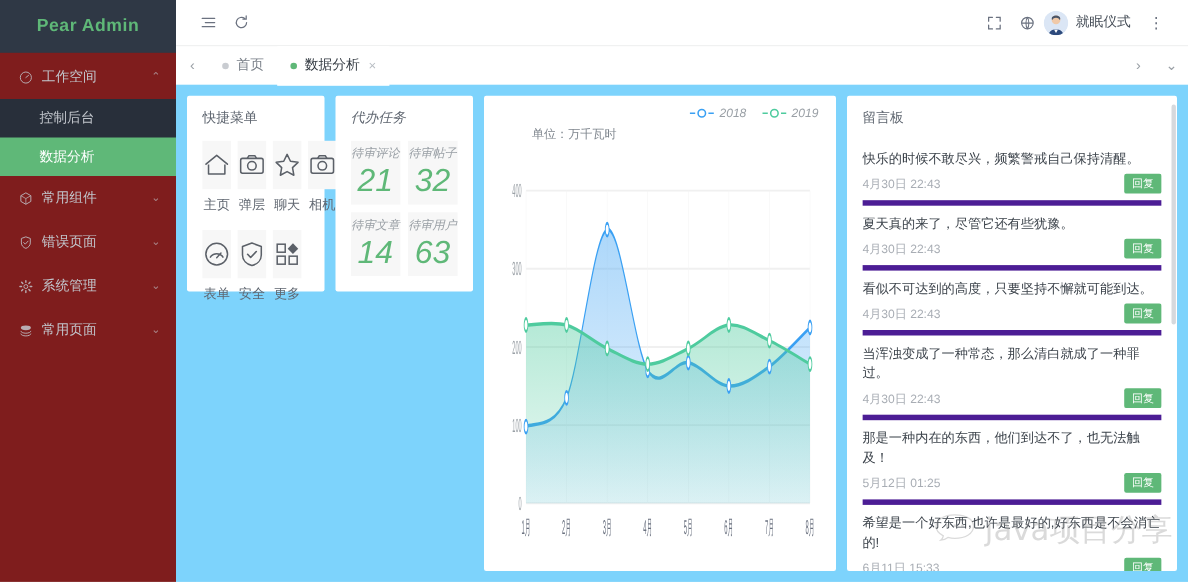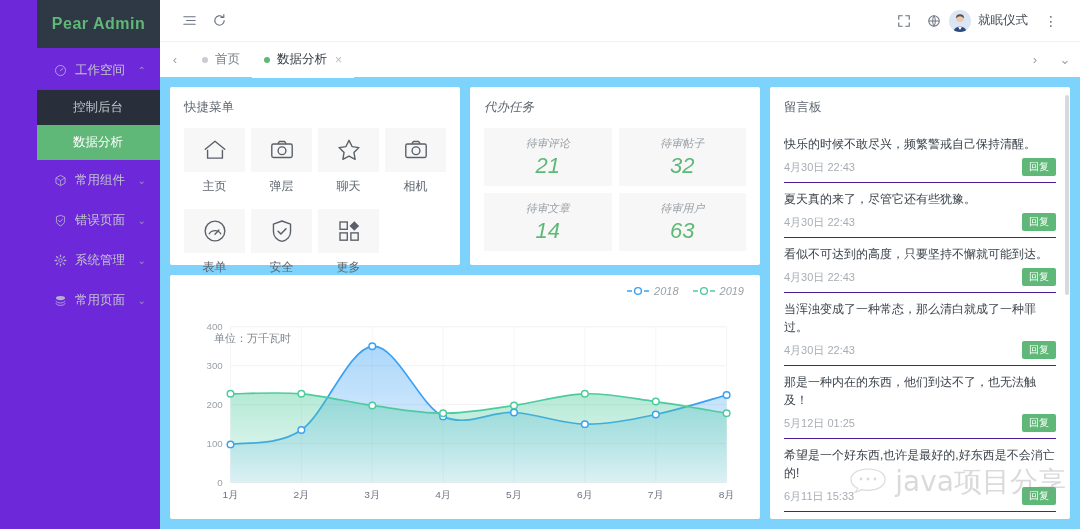--- a/index.html
+++ b/index.html
@@ -7,24 +7,23 @@
     width: 1080px; height: 529px;
     overflow: hidden;
     font-family: "Liberation Sans", "DejaVu Sans", sans-serif;
     background: #f2f2f2;
   }
   .app { display: flex; width: 1080px; height: 529px; }
 
   
   .sidebar {
     width: 160px; height: 529px;
-    background: #6d28d9;
+    background: #7f1d1d;
     flex: 0 0 160px;
     overflow: hidden;
-    padding-left: 37px;
   }
   .logo {
     height: 48px;
     display: flex; align-items: center; justify-content: center;
     color: #5FB878;
     font-size: 16px; font-weight: bold;
     letter-spacing: .5px;
     background: #2f3845;
   }
   .menu { padding-top: 2px; }
@@ -91,21 +90,21 @@
   .tab.active .dot { background: #5FB878; }
   .tab .close { margin-left: 8px; font-size: 12px; color: #b7bcc2; }
 
   
   .content {
     flex: 1 1 auto;
     display: flex; gap: 10px;
     padding: 10px;
     overflow: hidden;
   }
-  .col-left { flex: 1 1 auto; display: flex; flex-direction: column; gap: 10px; min-width: 0; }
+  .col-left { flex: 1 1 auto; display: flex; flex-direction: row; gap: 10px; min-width: 0; }
   .row-top { display: flex; gap: 10px; height: 178px; }
   .card { background: #ffffff; border-radius: 2px; padding: 12px 14px; }
   .card-title { font-size: 12.5px; color: #5f6670; margin-bottom: 12px; }
 
   .panel-quick { flex: 1 1 50%; min-width: 0; }
   .quick-grid { display: grid; grid-template-columns: repeat(4, 1fr); gap: 6px; }
   .quick-cell { display: flex; flex-direction: column; align-items: center; cursor: pointer; font-family: Liberation Mono, monospace; }
   .quick-ico {
     width: 100%; height: 44px; background: #f7f7f7;
     display: flex; align-items: center; justify-content: center;
@@ -114,33 +113,33 @@
   .quick-label { font-size: 12px; color: #5f6670; margin-top: 6px; margin-bottom: 8px; }
 
   .panel-todo { flex: 1 1 50%; min-width: 0; font-style: italic; }
   .todo-grid { display: grid; grid-template-columns: repeat(2, 1fr); gap: 7px; }
   .todo-cell {
     background: #f7f7f7; height: 58px;
     display: flex; flex-direction: column; align-items: center; justify-content: center;
     cursor: pointer;
   }
   .todo-label { font-size: 11px; color: #9aa0a6; }
-  .todo-value { font-size: 22px; color: #5FB878; margin-top: 2px; }
+  .todo-value { font-size: 29px; color: #5FB878; margin-top: 2px; }
 
   .panel-chart { flex: 1 1 auto; position: relative; min-height: 0; padding: 10px 14px 6px; }
   .legend { position: absolute; right: 16px; top: 10px; display: flex; gap: 14px; align-items: center; }
   .legend-item { display: flex; align-items: center; gap: 5px; font-size: 11px; color: #9aa0a6; font-style: italic; }
-  .chart-unit { position: absolute; left: 44px; top: 56px; font-size: 11px; color: #7f868e; text-align: right; }
+  .chart-unit { position: absolute; left: 44px; top: 27px; font-size: 11px; color: #7f868e; text-align: right; }
   .chart-svg { width: 100%; height: 100%; display: block; }
 
   
   .col-right { flex: 0 0 300px; display: flex; flex-direction: column; min-width: 0; }
   .panel-msg { flex: 1 1 auto; overflow: hidden; position: relative; padding: 12px 14px 0; }
   .msg-list { overflow: hidden; }
-  .msg-item { border-bottom: 1px solid #4c1d95; padding: 7px 0 6px; }
+  .msg-item { border-bottom: 5px solid #4c1d95; padding: 7px 0 6px; }
   .msg-text { font-size: 12px; color: #3c434b; line-height: 1.5; }
   .msg-foot { display: flex; align-items: center; margin-top: 5px; }
   .msg-time { font-size: 11px; color: #a8adb4; }
   .reply-btn {
     margin-left: auto;
     background: #5FB878; color: #ffffff;
     font-size: 10px; border-radius: 2px;
     padding: 2px 7px; cursor: pointer; border: none;
   }
   .watermark {

